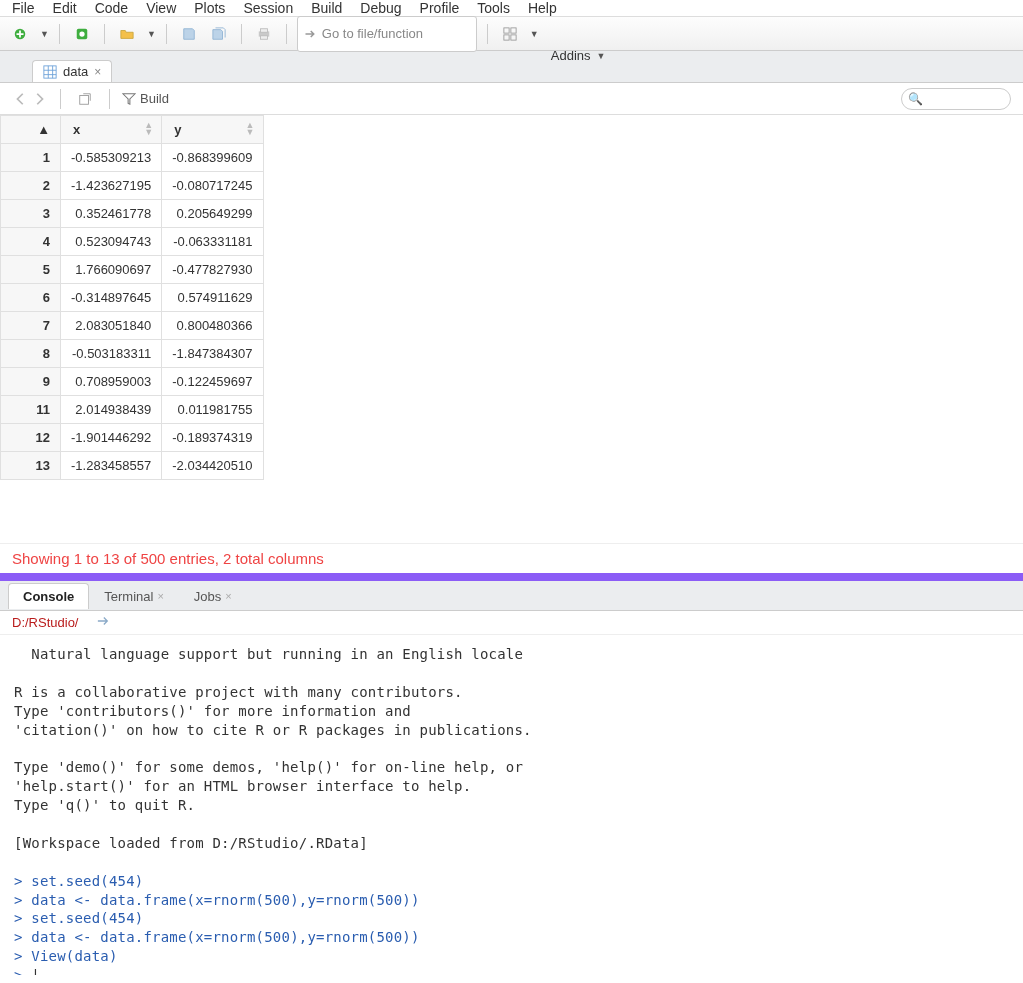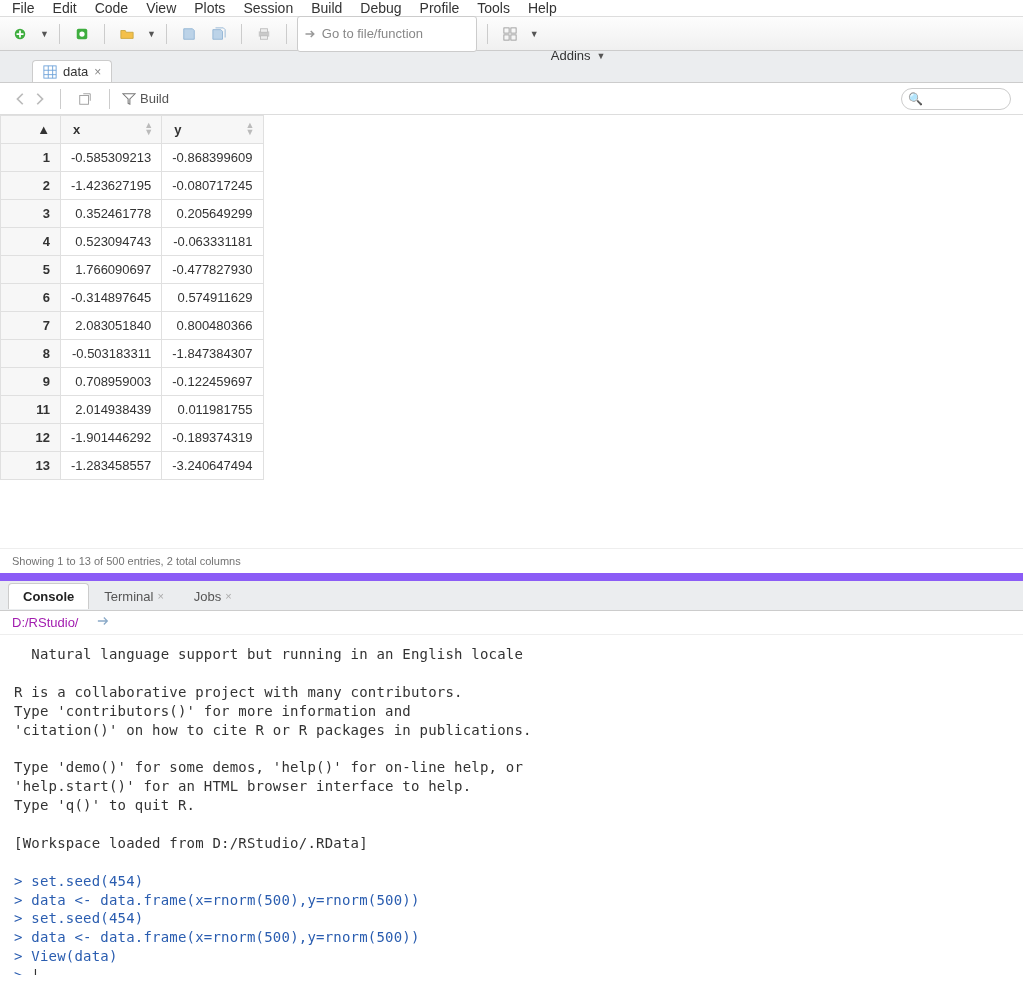--- a/index.html
+++ b/index.html
@@ -25,27 +25,27 @@
   .search-wrap .sicon { position: absolute; left: 7px; top: 4px; color: #aaa; font-size: 12px; }
   .data-pane { height: 490px; overflow: hidden; display: flex; flex-direction: column; }
   .table-wrap { flex: 1; overflow: auto; }
   table.data { border-collapse: collapse; font-size: 13px; }
   table.data th, table.data td { border: 1px solid #e0e0e0; padding: 6px 10px; text-align: right; font-variant-numeric: tabular-nums; }
   table.data th { background: #f7f7f7; font-weight: 600; position: sticky; top: 0; }
   table.data th.rownum { width: 60px; }
   table.data th.colh { text-align: left; padding-left: 12px; position: relative; }
   table.data th.colh .sort { position: absolute; right: 8px; top: 6px; color: #bbb; font-size: 9px; line-height: 7px; }
   table.data td.rn { background: #f7f7f7; font-weight: 600; width: 60px; }
-  .status-line { padding: 6px 12px; color: #737373; border-top: 1px solid #eee; background: #fff; font-size: 11px; }
+  .status-line { padding: 6px 12px; color: #ef4444; border-top: 1px solid #eee; background: #fff; font-size: 15px; }
   .bottom-pane { border-top: 8px solid #8b5cf6; }
   .btabs { display: flex; align-items: center; gap: 0; background: #ebedef; border-bottom: 1px solid #ccc; height: 30px; padding-left: 8px; }
   .btab { padding: 5px 14px; font-size: 13px; color: #555; border: 1px solid transparent; border-bottom: none; display: flex; align-items: center; gap: 4px; }
   .btab.active { background: #fff; border-color: #ccc; border-radius: 4px 4px 0 0; font-weight: 600; color: #222; }
   .btab .close { color: #aaa; font-size: 11px; }
-  .cwd-line { padding: 4px 12px; color: #a21caf; font-size: 13px; display: flex; gap: 18px; border-bottom: 1px solid #eee; }
+  .cwd-line { padding: 4px 12px; color: #b91c1c; font-size: 13px; display: flex; gap: 18px; border-bottom: 1px solid #eee; }
   .console-out { font-family: "Lucida Console", Consolas, monospace; font-size: 14px; line-height: 1.35; padding: 10px 14px; white-space: pre; overflow: auto; height: 340px; letter-spacing: 0.2px; }
   .prompt { color: #2a5db0; }
   .cmd { color: #2a5db0; }
   svg { display: block; }
 </style>
 </head>
 <body>
 
 <div class="menubar" id="menubar">
     <span>File</span>
@@ -243,21 +243,21 @@
             <td>0.011981755</td>
           </tr>
           <tr>
             <td class="rn">12</td>
             <td>-1.901446292</td>
             <td>-0.189374319</td>
           </tr>
           <tr>
             <td class="rn">13</td>
             <td>-1.283458557</td>
-            <td>-3.240647494</td>
+            <td>-2.034420510</td>
           </tr>
         </tbody>
     </table>
   </div>
 
   <div class="status-line">Showing 1 to 13 of 500 entries, 2 total columns</div>
 </div>
 
 <div class="bottom-pane">
   <div class="btabs" id="btabs">

